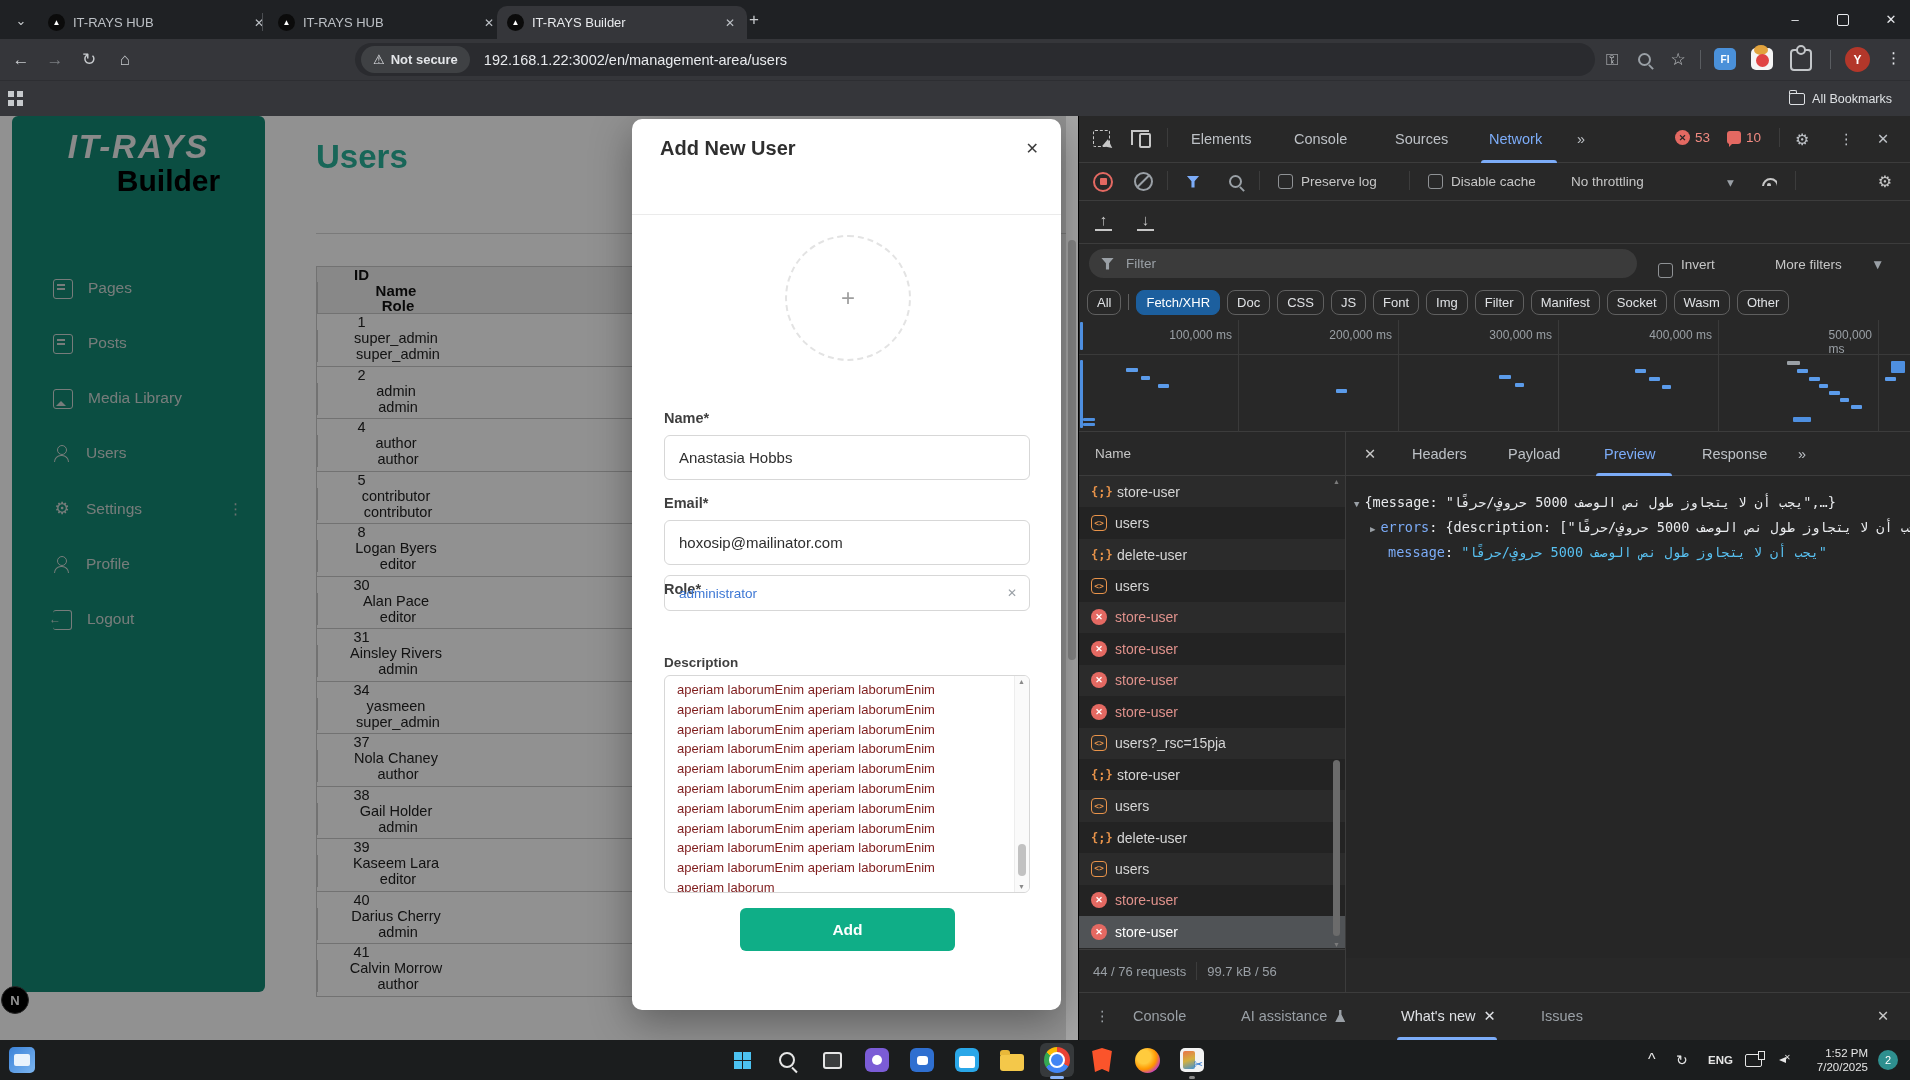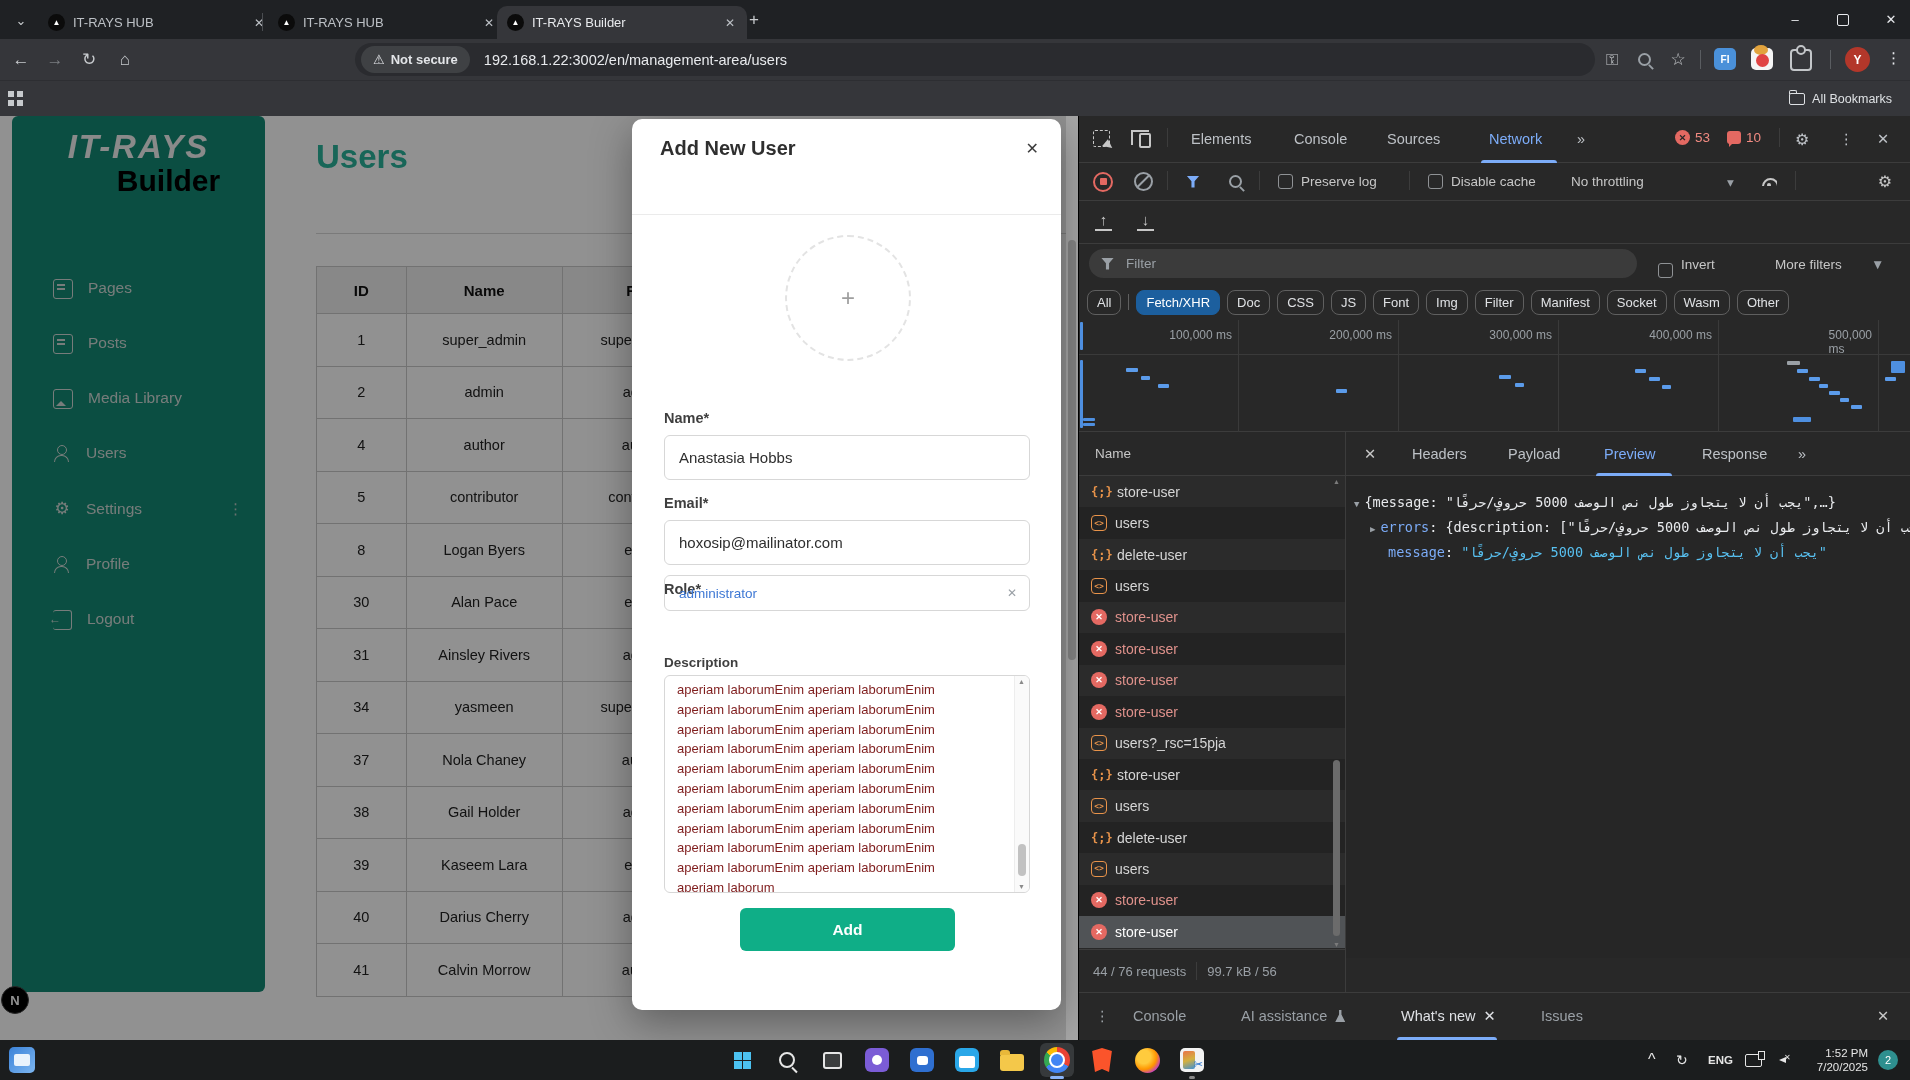--- a/index.html
+++ b/index.html
@@ -65,21 +65,21 @@
   .ic-person:before{content:"";position:absolute;left:4px;top:1px;width:8px;height:8px;border:1.7px solid #d2dbd8;border-radius:50%;}
   .ic-person:after{content:"";position:absolute;left:1px;top:11px;width:13px;height:6px;border:1.7px solid #d2dbd8;border-bottom:none;border-radius:8px 8px 0 0;}
   .ic-gear{color:#d2dbd8;font-size:17px;line-height:18px;text-align:center;}
   .ic-exit{border:1.7px solid #d2dbd8;border-radius:3px;border-left:none;}
   .ic-exit:before{content:"←";position:absolute;left:-4px;top:1px;font-size:12px;color:#d2dbd8;}
   .nbadge{position:absolute;left:1px;top:870px;width:26px;height:26px;border-radius:50%;background:#000;border:1px solid #444;
           color:#fff;font-size:13px;font-weight:700;display:flex;align-items:center;justify-content:center;}
   .ptitle{position:absolute;left:316px;top:22px;font-size:33px;font-weight:800;color:#2bb39b;}
   .pdivider{position:absolute;left:316px;top:117px;width:750px;height:1px;background:#d6d6d6;}
   .utable{position:absolute;left:316px;top:150px;width:405px;border:1px solid #c9c9c9;font-size:14.5px;color:#222;}
-  .trow{display:flex;height:51.5px;border-top:1px solid #c9c9c9;background:#fff;}
+  .trow{display:flex;height:51.5px;border-top:1px solid #c9c9c9;background:#fff;flex-direction:column;}
   .trow.head{height:46px;border-top:none;background:#f0f0f0;font-weight:700;color:#111;font-size:15px;}
   .td{display:flex;align-items:center;justify-content:center;border-left:1px solid #c9c9c9;overflow:hidden;}
   .td:first-child{border-left:none;}
   .tid{width:89px;}.tname{width:156px;}.trole{width:160px;}
   .pagescroll{position:absolute;left:1066px;top:0;width:12px;height:924px;background:#a6a6a6;z-index:6;}
   .pagescroll i{position:absolute;left:2px;top:124px;width:8px;height:420px;border-radius:4px;background:#848484;display:block;}
   .dim{position:absolute;left:0;top:0;width:1066px;height:924px;background:rgba(0,0,0,0.43);z-index:5;}
   
   .modal{position:absolute;left:632px;top:3px;width:429px;height:891px;background:#fff;border-radius:10px;
          box-shadow:0 12px 40px rgba(0,0,0,.35);z-index:10;font-size:14px;color:#333;}
@@ -456,21 +456,21 @@
   </div>
 
   <div class="devtools">
 
     <div class="dtrow dt-tabs">
       <div class="inspectic"></div>
       <div class="deviceic"></div>
       <div class="vdiv" style="left:88px;top:12px;background:#3c3c3c;"></div>
       <div class="dttab" style="left:112px;">Elements</div>
       <div class="dttab" style="left:215px;">Console</div>
-      <div class="dttab" style="left:308px;text-align:center;">Sources</div>
+      <div class="dttab" style="left:316px;text-align:center;">Sources</div>
       <div class="dttab active" style="left:410px;">Network</div>
       <div class="dtunder" style="left:402px;top:44px;width:76px;"></div>
       <div class="dttab" style="left:498px;">»</div>
       <div class="errbadge" style="left:596px;">
         <span class="errdot">✕</span>
         <span>53</span>
       </div>
       <div class="issuebadge" style="left:648px;">
         <span class="issdot"></span>
         <span>10</span>

